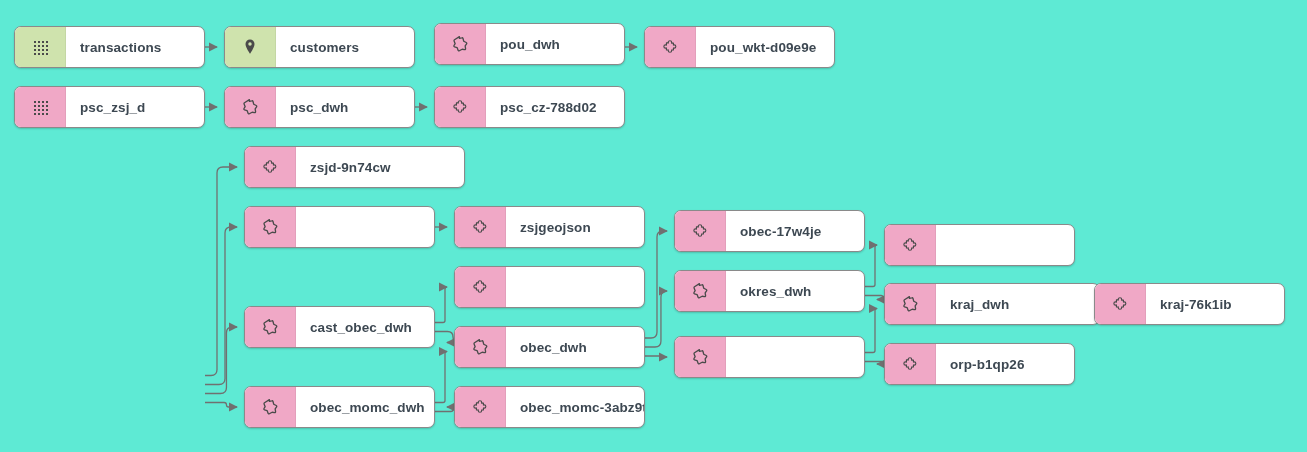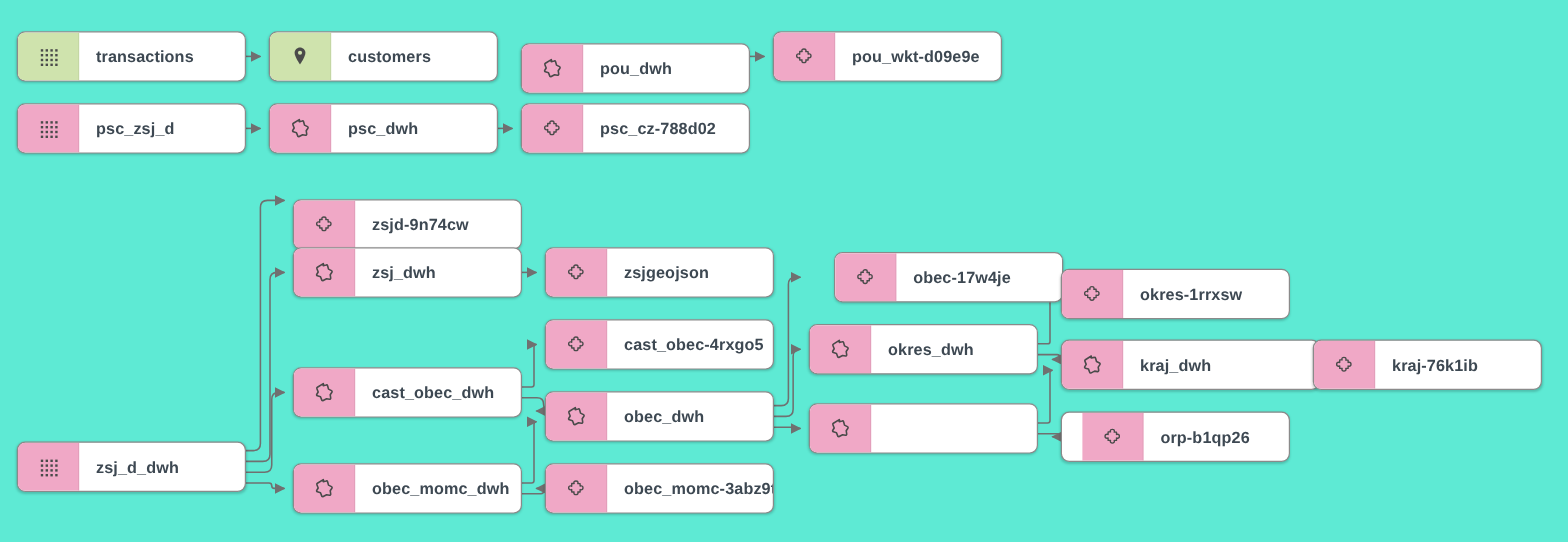--- a/index.html
+++ b/index.html
@@ -132,21 +132,21 @@
     </div>
     <div class="node" style="left: 224px; top: 26px; width: 191px;">
       <div class="node-icon green">
         <svg width="18" height="18" viewBox="0 0 24 24">
           <path d="M12 2C8.7 2 6 4.7 6 8c0 4.6 6 13 6 13s6-8.4 6-13c0-3.3-2.7-6-6-6z" fill="#4a4a4a"></path>
           <circle cx="12" cy="8" r="2.3" fill="#cfe3ad"></circle>
         </svg>
       </div>
       <div class="node-label">customers</div>
     </div>
-    <div class="node" style="left: 434px; top: 36px; width: 191px;">
+    <div class="node" style="left: 434px; top: 23px; width: 191px;">
       <div class="node-icon pink">
         <svg width="20" height="20" viewBox="0 0 24 24">
           <path d="M11.3 3.2 5.4 6.9c-.5.3-.7.9-.5 1.4l1.3 3.3-1.4 2.2c-.4.6-.1 1.4.6 1.6l3.1.9 1.2 3.2c.2.6.9.9 1.5.6l3.4-1.8 2.9.5c.7.1 1.3-.5 1.2-1.2l-.5-3.3 1.7-2.5c.4-.5.2-1.3-.4-1.6l-3-1.5-.9-3.3c-.2-.6-.8-1-1.4-.8l-2.9.6z" fill="none" stroke="#4a4a4a" stroke-width="1.6" stroke-linejoin="round"></path>
         </svg>
       </div>
       <div class="node-label">pou_dwh</div>
     </div>
     <div class="node" style="left: 644px; top: 26px; width: 191px; text-align: right;">
       <div class="node-icon pink">
         <svg width="19" height="19" viewBox="0 0 24 24">
@@ -187,51 +187,49 @@
       <div class="node-label">psc_zsj_d</div>
     </div>
     <div class="node" style="left: 434px; top: 86px; width: 191px;">
       <div class="node-icon pink">
         <svg width="19" height="19" viewBox="0 0 24 24">
           <path d="M9.6 3.1c1.3 0 2.3.9 2.3 2 0 .4-.1.7-.3 1h2.6v2.7c.3-.2.7-.3 1.1-.3 1.2 0 2.1 1 2.1 2.2s-.9 2.2-2.1 2.2c-.4 0-.8-.1-1.1-.3v2.7h-2.6c.2.3.3.6.3 1 0 1.1-1 2-2.3 2s-2.3-.9-2.3-2c0-.4.1-.7.3-1H4.9v-2.8c-.3.2-.7.4-1.2.4-1.2 0-2.2-1-2.2-2.2s1-2.2 2.2-2.2c.5 0 .9.1 1.2.4V5.9h2.7c-.2-.3-.3-.6-.3-1 0-1.1 1-1.8 2.3-1.8z" fill="none" stroke="#4a4a4a" stroke-width="1.5" stroke-linejoin="round" transform="translate(2.2 0.6) scale(0.95)"></path>
         </svg>
       </div>
       <div class="node-label">psc_cz-788d02</div>
     </div>
-    <div class="node" style="left: 244px; top: 146px; width: 191px; margin-top: 20px;">
+    <div class="node" style="left: 244px; top: 146px; width: 221px;">
       <div class="node-icon pink">
         <svg width="19" height="19" viewBox="0 0 24 24">
           <path d="M9.6 3.1c1.3 0 2.3.9 2.3 2 0 .4-.1.7-.3 1h2.6v2.7c.3-.2.7-.3 1.1-.3 1.2 0 2.1 1 2.1 2.2s-.9 2.2-2.1 2.2c-.4 0-.8-.1-1.1-.3v2.7h-2.6c.2.3.3.6.3 1 0 1.1-1 2-2.3 2s-2.3-.9-2.3-2c0-.4.1-.7.3-1H4.9v-2.8c-.3.2-.7.4-1.2.4-1.2 0-2.2-1-2.2-2.2s1-2.2 2.2-2.2c.5 0 .9.1 1.2.4V5.9h2.7c-.2-.3-.3-.6-.3-1 0-1.1 1-1.8 2.3-1.8z" fill="none" stroke="#4a4a4a" stroke-width="1.5" stroke-linejoin="round" transform="translate(2.2 0.6) scale(0.95)"></path>
         </svg>
       </div>
       <div class="node-label">zsjd-9n74cw</div>
     </div>
     <div class="node" style="left: 244px; top: 206px; width: 191px;">
       <div class="node-icon pink">
         <svg width="20" height="20" viewBox="0 0 24 24">
           <path d="M11.3 3.2 5.4 6.9c-.5.3-.7.9-.5 1.4l1.3 3.3-1.4 2.2c-.4.6-.1 1.4.6 1.6l3.1.9 1.2 3.2c.2.6.9.9 1.5.6l3.4-1.8 2.9.5c.7.1 1.3-.5 1.2-1.2l-.5-3.3 1.7-2.5c.4-.5.2-1.3-.4-1.6l-3-1.5-.9-3.3c-.2-.6-.8-1-1.4-.8l-2.9.6z" fill="none" stroke="#4a4a4a" stroke-width="1.6" stroke-linejoin="round"></path>
         </svg>
       </div>
-      <div class="node-label">zsj_dwh</div>
     </div>
     <div class="node" style="left: 454px; top: 206px; width: 191px;">
       <div class="node-icon pink">
         <svg width="19" height="19" viewBox="0 0 24 24">
           <path d="M9.6 3.1c1.3 0 2.3.9 2.3 2 0 .4-.1.7-.3 1h2.6v2.7c.3-.2.7-.3 1.1-.3 1.2 0 2.1 1 2.1 2.2s-.9 2.2-2.1 2.2c-.4 0-.8-.1-1.1-.3v2.7h-2.6c.2.3.3.6.3 1 0 1.1-1 2-2.3 2s-2.3-.9-2.3-2c0-.4.1-.7.3-1H4.9v-2.8c-.3.2-.7.4-1.2.4-1.2 0-2.2-1-2.2-2.2s1-2.2 2.2-2.2c.5 0 .9.1 1.2.4V5.9h2.7c-.2-.3-.3-.6-.3-1 0-1.1 1-1.8 2.3-1.8z" fill="none" stroke="#4a4a4a" stroke-width="1.5" stroke-linejoin="round" transform="translate(2.2 0.6) scale(0.95)"></path>
         </svg>
       </div>
       <div class="node-label">zsjgeojson</div>
     </div>
     <div class="node" style="left: 454px; top: 266px; width: 191px;">
       <div class="node-icon pink">
         <svg width="19" height="19" viewBox="0 0 24 24">
           <path d="M9.6 3.1c1.3 0 2.3.9 2.3 2 0 .4-.1.7-.3 1h2.6v2.7c.3-.2.7-.3 1.1-.3 1.2 0 2.1 1 2.1 2.2s-.9 2.2-2.1 2.2c-.4 0-.8-.1-1.1-.3v2.7h-2.6c.2.3.3.6.3 1 0 1.1-1 2-2.3 2s-2.3-.9-2.3-2c0-.4.1-.7.3-1H4.9v-2.8c-.3.2-.7.4-1.2.4-1.2 0-2.2-1-2.2-2.2s1-2.2 2.2-2.2c.5 0 .9.1 1.2.4V5.9h2.7c-.2-.3-.3-.6-.3-1 0-1.1 1-1.8 2.3-1.8z" fill="none" stroke="#4a4a4a" stroke-width="1.5" stroke-linejoin="round" transform="translate(2.2 0.6) scale(0.95)"></path>
         </svg>
       </div>
-      <div class="node-label">cast_obec-4rxgo5</div>
     </div>
     <div class="node" style="left: 454px; top: 326px; width: 191px;">
       <div class="node-icon pink">
         <svg width="20" height="20" viewBox="0 0 24 24">
           <path d="M11.3 3.2 5.4 6.9c-.5.3-.7.9-.5 1.4l1.3 3.3-1.4 2.2c-.4.6-.1 1.4.6 1.6l3.1.9 1.2 3.2c.2.6.9.9 1.5.6l3.4-1.8 2.9.5c.7.1 1.3-.5 1.2-1.2l-.5-3.3 1.7-2.5c.4-.5.2-1.3-.4-1.6l-3-1.5-.9-3.3c-.2-.6-.8-1-1.4-.8l-2.9.6z" fill="none" stroke="#4a4a4a" stroke-width="1.6" stroke-linejoin="round"></path>
         </svg>
       </div>
       <div class="node-label">obec_dwh</div>
     </div>
     <div class="node" style="left: 244px; top: 306px; width: 191px;">
@@ -251,44 +249,21 @@
       <div class="node-label">obec_momc_dwh</div>
     </div>
     <div class="node" style="left: 454px; top: 386px; width: 191px;">
       <div class="node-icon pink">
         <svg width="19" height="19" viewBox="0 0 24 24">
           <path d="M9.6 3.1c1.3 0 2.3.9 2.3 2 0 .4-.1.7-.3 1h2.6v2.7c.3-.2.7-.3 1.1-.3 1.2 0 2.1 1 2.1 2.2s-.9 2.2-2.1 2.2c-.4 0-.8-.1-1.1-.3v2.7h-2.6c.2.3.3.6.3 1 0 1.1-1 2-2.3 2s-2.3-.9-2.3-2c0-.4.1-.7.3-1H4.9v-2.8c-.3.2-.7.4-1.2.4-1.2 0-2.2-1-2.2-2.2s1-2.2 2.2-2.2c.5 0 .9.1 1.2.4V5.9h2.7c-.2-.3-.3-.6-.3-1 0-1.1 1-1.8 2.3-1.8z" fill="none" stroke="#4a4a4a" stroke-width="1.5" stroke-linejoin="round" transform="translate(2.2 0.6) scale(0.95)"></path>
         </svg>
       </div>
       <div class="node-label">obec_momc-3abz9t</div>
     </div>
-    <div class="node" style="left: 14px; top: 368px; width: 191px;">
-      <div class="node-icon pink">
-        <span class="dot-grid">
-          <i style="left:2px;top:2px"></i>
-          <i style="left:6px;top:2px"></i>
-          <i style="left:10px;top:2px"></i>
-          <i style="left:14px;top:2px"></i>
-          <i style="left:2px;top:6px"></i>
-          <i style="left:6px;top:6px"></i>
-          <i style="left:10px;top:6px"></i>
-          <i style="left:14px;top:6px"></i>
-          <i style="left:2px;top:10px"></i>
-          <i style="left:6px;top:10px"></i>
-          <i style="left:10px;top:10px"></i>
-          <i style="left:14px;top:10px"></i>
-          <i style="left:2px;top:14px"></i>
-          <i style="left:6px;top:14px"></i>
-          <i style="left:10px;top:14px"></i>
-          <i style="left:14px;top:14px"></i>
-        </span>
-      </div>
-      <div class="node-label">zsj_d_dwh</div>
-    </div>
-    <div class="node" style="left: 674px; top: 210px; width: 191px; margin-left: 21px;">
+    <div class="node" style="left: 674px; top: 210px; width: 191px;">
       <div class="node-icon pink">
         <svg width="19" height="19" viewBox="0 0 24 24">
           <path d="M9.6 3.1c1.3 0 2.3.9 2.3 2 0 .4-.1.7-.3 1h2.6v2.7c.3-.2.7-.3 1.1-.3 1.2 0 2.1 1 2.1 2.2s-.9 2.2-2.1 2.2c-.4 0-.8-.1-1.1-.3v2.7h-2.6c.2.3.3.6.3 1 0 1.1-1 2-2.3 2s-2.3-.9-2.3-2c0-.4.1-.7.3-1H4.9v-2.8c-.3.2-.7.4-1.2.4-1.2 0-2.2-1-2.2-2.2s1-2.2 2.2-2.2c.5 0 .9.1 1.2.4V5.9h2.7c-.2-.3-.3-.6-.3-1 0-1.1 1-1.8 2.3-1.8z" fill="none" stroke="#4a4a4a" stroke-width="1.5" stroke-linejoin="round" transform="translate(2.2 0.6) scale(0.95)"></path>
         </svg>
       </div>
       <div class="node-label">obec-17w4je</div>
     </div>
     <div class="node" style="left: 674px; top: 270px; width: 191px;">
       <div class="node-icon pink">
         <svg width="20" height="20" viewBox="0 0 24 24">
@@ -303,31 +278,30 @@
           <path d="M11.3 3.2 5.4 6.9c-.5.3-.7.9-.5 1.4l1.3 3.3-1.4 2.2c-.4.6-.1 1.4.6 1.6l3.1.9 1.2 3.2c.2.6.9.9 1.5.6l3.4-1.8 2.9.5c.7.1 1.3-.5 1.2-1.2l-.5-3.3 1.7-2.5c.4-.5.2-1.3-.4-1.6l-3-1.5-.9-3.3c-.2-.6-.8-1-1.4-.8l-2.9.6z" fill="none" stroke="#4a4a4a" stroke-width="1.6" stroke-linejoin="round"></path>
         </svg>
       </div>
     </div>
     <div class="node" style="left: 884px; top: 224px; width: 191px;">
       <div class="node-icon pink">
         <svg width="19" height="19" viewBox="0 0 24 24">
           <path d="M9.6 3.1c1.3 0 2.3.9 2.3 2 0 .4-.1.7-.3 1h2.6v2.7c.3-.2.7-.3 1.1-.3 1.2 0 2.1 1 2.1 2.2s-.9 2.2-2.1 2.2c-.4 0-.8-.1-1.1-.3v2.7h-2.6c.2.3.3.6.3 1 0 1.1-1 2-2.3 2s-2.3-.9-2.3-2c0-.4.1-.7.3-1H4.9v-2.8c-.3.2-.7.4-1.2.4-1.2 0-2.2-1-2.2-2.2s1-2.2 2.2-2.2c.5 0 .9.1 1.2.4V5.9h2.7c-.2-.3-.3-.6-.3-1 0-1.1 1-1.8 2.3-1.8z" fill="none" stroke="#4a4a4a" stroke-width="1.5" stroke-linejoin="round" transform="translate(2.2 0.6) scale(0.95)"></path>
         </svg>
       </div>
-      <div class="node-label">okres-1rrxsw</div>
     </div>
     <div class="node" style="left: 884px; top: 283px; width: 216px;">
       <div class="node-icon pink">
         <svg width="20" height="20" viewBox="0 0 24 24">
           <path d="M11.3 3.2 5.4 6.9c-.5.3-.7.9-.5 1.4l1.3 3.3-1.4 2.2c-.4.6-.1 1.4.6 1.6l3.1.9 1.2 3.2c.2.6.9.9 1.5.6l3.4-1.8 2.9.5c.7.1 1.3-.5 1.2-1.2l-.5-3.3 1.7-2.5c.4-.5.2-1.3-.4-1.6l-3-1.5-.9-3.3c-.2-.6-.8-1-1.4-.8l-2.9.6z" fill="none" stroke="#4a4a4a" stroke-width="1.6" stroke-linejoin="round"></path>
         </svg>
       </div>
       <div class="node-label">kraj_dwh</div>
     </div>
-    <div class="node" style="left: 884px; top: 343px; width: 191px; padding-left: 17px;">
+    <div class="node" style="left: 884px; top: 343px; width: 191px;">
       <div class="node-icon pink">
         <svg width="19" height="19" viewBox="0 0 24 24">
           <path d="M9.6 3.1c1.3 0 2.3.9 2.3 2 0 .4-.1.7-.3 1h2.6v2.7c.3-.2.7-.3 1.1-.3 1.2 0 2.1 1 2.1 2.2s-.9 2.2-2.1 2.2c-.4 0-.8-.1-1.1-.3v2.7h-2.6c.2.3.3.6.3 1 0 1.1-1 2-2.3 2s-2.3-.9-2.3-2c0-.4.1-.7.3-1H4.9v-2.8c-.3.2-.7.4-1.2.4-1.2 0-2.2-1-2.2-2.2s1-2.2 2.2-2.2c.5 0 .9.1 1.2.4V5.9h2.7c-.2-.3-.3-.6-.3-1 0-1.1 1-1.8 2.3-1.8z" fill="none" stroke="#4a4a4a" stroke-width="1.5" stroke-linejoin="round" transform="translate(2.2 0.6) scale(0.95)"></path>
         </svg>
       </div>
       <div class="node-label">orp-b1qp26</div>
     </div>
     <div class="node" style="left: 1094px; top: 283px; width: 191px;">
       <div class="node-icon pink">
         <svg width="19" height="19" viewBox="0 0 24 24">

